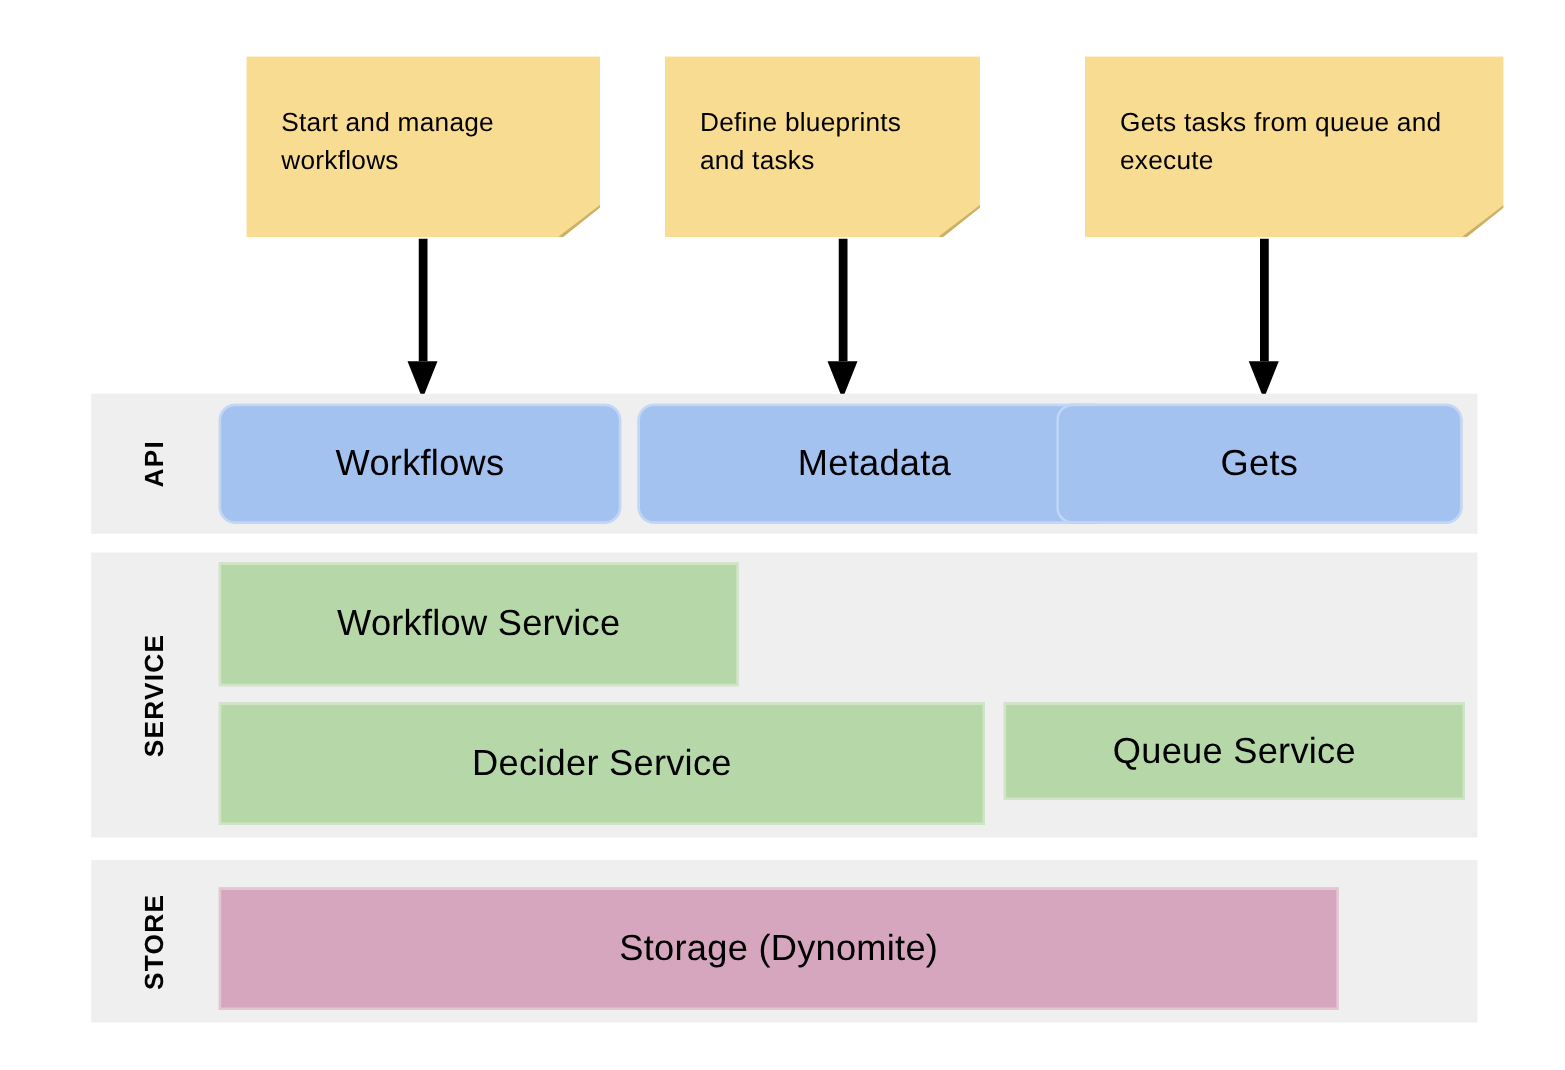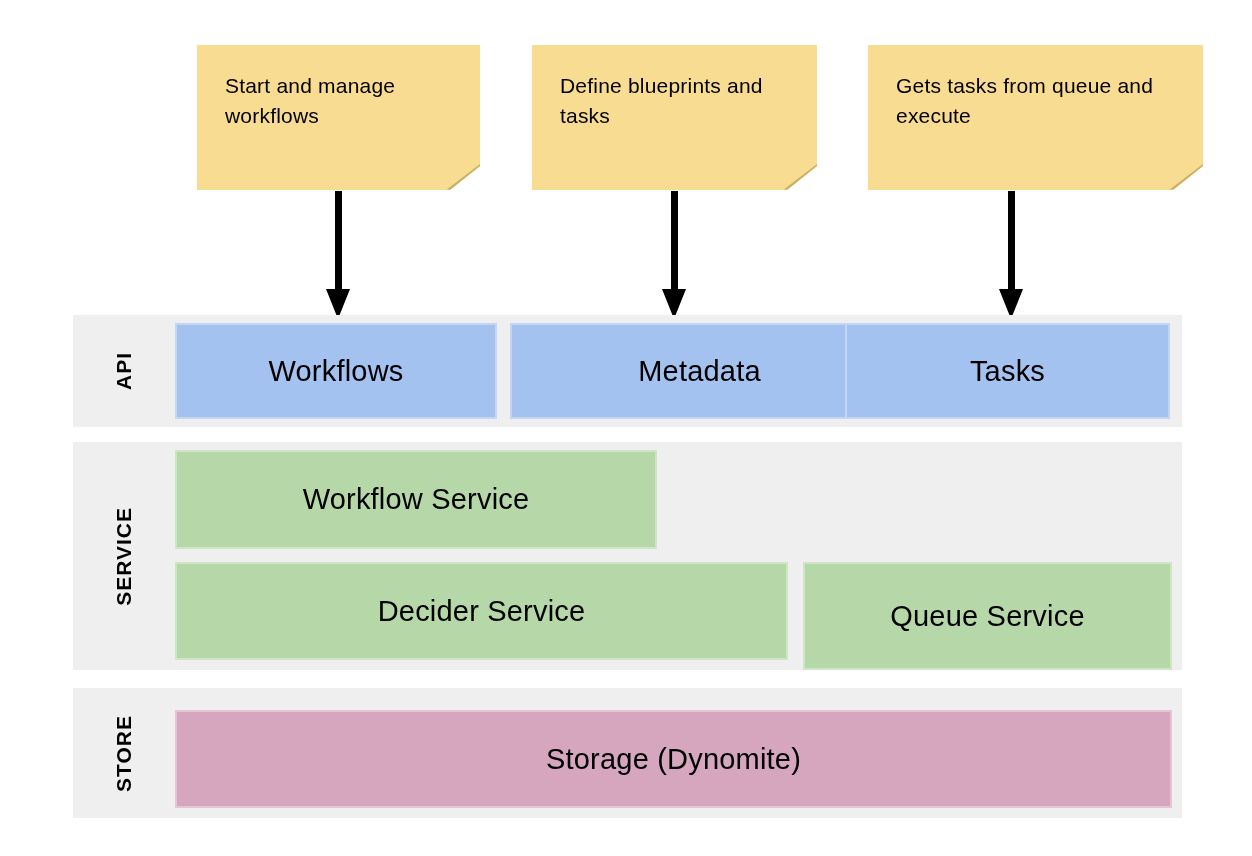--- a/index.html
+++ b/index.html
@@ -26,21 +26,21 @@
     overflow:hidden;
   }
 
   
   .note{
     position:absolute;
     top:45px;
     height:145px;
     background:var(--note-fill);
     clip-path:polygon(0 0,100% 0,100% calc(100% - 24px),calc(100% - 30px) 100%,0 100%);
-    padding:26px 24px 0 28px;
+    padding:39px 24px 0 28px;
     font-size:21px;
     line-height:30px;
     letter-spacing:.2px;
   }
   .note-fold{
     position:absolute;
     right:0;
     bottom:0;
     width:34px;
     height:26px;
@@ -94,34 +94,34 @@
   }
   .box{
     position:absolute;
     display:flex;
     align-items:center;
     justify-content:center;
     font-size:29px;
     letter-spacing:.2px;
     box-shadow:inset 0 0 0 2px rgba(255,255,255,0.35);
   }
-  .box.api{background:var(--api-box);}
+  .box.api{background:var(--api-box);border-radius:13px;}
   .box.service{background:var(--service-box);}
   .box.store{background:var(--store-box);}
 </style>
 </head>
 <body>
 
 <div class="stage">
 
   <div class="note" style="left:197px;width:283px">
     <div>Start and manage workflows</div>
     <div class="note-fold"></div>
   </div>
-  <div class="note" style="left:532px;width:285px">
+  <div class="note" style="left:532px;width:252px">
     <div>Define blueprints and tasks</div>
     <div class="note-fold"></div>
   </div>
   <div class="note" style="left:868px;width:335px">
     <div>Gets tasks from queue and execute</div>
     <div class="note-fold"></div>
   </div>
 
   <div class="arrow" style="left:326px">
     <div class="arrow-line"></div>
@@ -135,32 +135,32 @@
     <div class="arrow-line"></div>
     <div class="arrow-head"></div>
   </div>
 
   <div class="band" style="top:315px;height:112px">
     <div class="band-label">
       <span>API</span>
     </div>
     <div class="box api" style="left:102px;top:8px;width:322px;height:96px">Workflows</div>
     <div class="box api" style="left:437px;top:8px;width:379px;height:96px">Metadata</div>
-    <div class="box api" style="left:772px;top:8px;width:325px;height:96px">Tasks</div>
+    <div class="box api" style="left:772px;top:8px;width:325px;height:96px">Gets</div>
   </div>
 
   <div class="band" style="top:442px;height:228px">
     <div class="band-label">
       <span>SERVICE</span>
     </div>
-    <div class="box service" style="left:102px;top:8px;width:482px;height:99px">Workflow Service</div>
+    <div class="box service" style="left:102px;top:8px;width:416px;height:99px">Workflow Service</div>
     <div class="box service" style="left:102px;top:120px;width:613px;height:98px">Decider Service</div>
-    <div class="box service" style="left:730px;top:120px;width:369px;height:108px">Queue Service</div>
+    <div class="box service" style="left:730px;top:120px;width:369px;height:78px">Queue Service</div>
   </div>
 
   <div class="band" style="top:688px;height:130px">
     <div class="band-label">
       <span>STORE</span>
     </div>
-    <div class="box store" style="left:102px;top:22px;width:997px;height:98px">Storage (Dynomite)</div>
+    <div class="box store" style="left:102px;top:22px;width:896px;height:98px">Storage (Dynomite)</div>
   </div>
 
 </div>
 
 </body></html>

